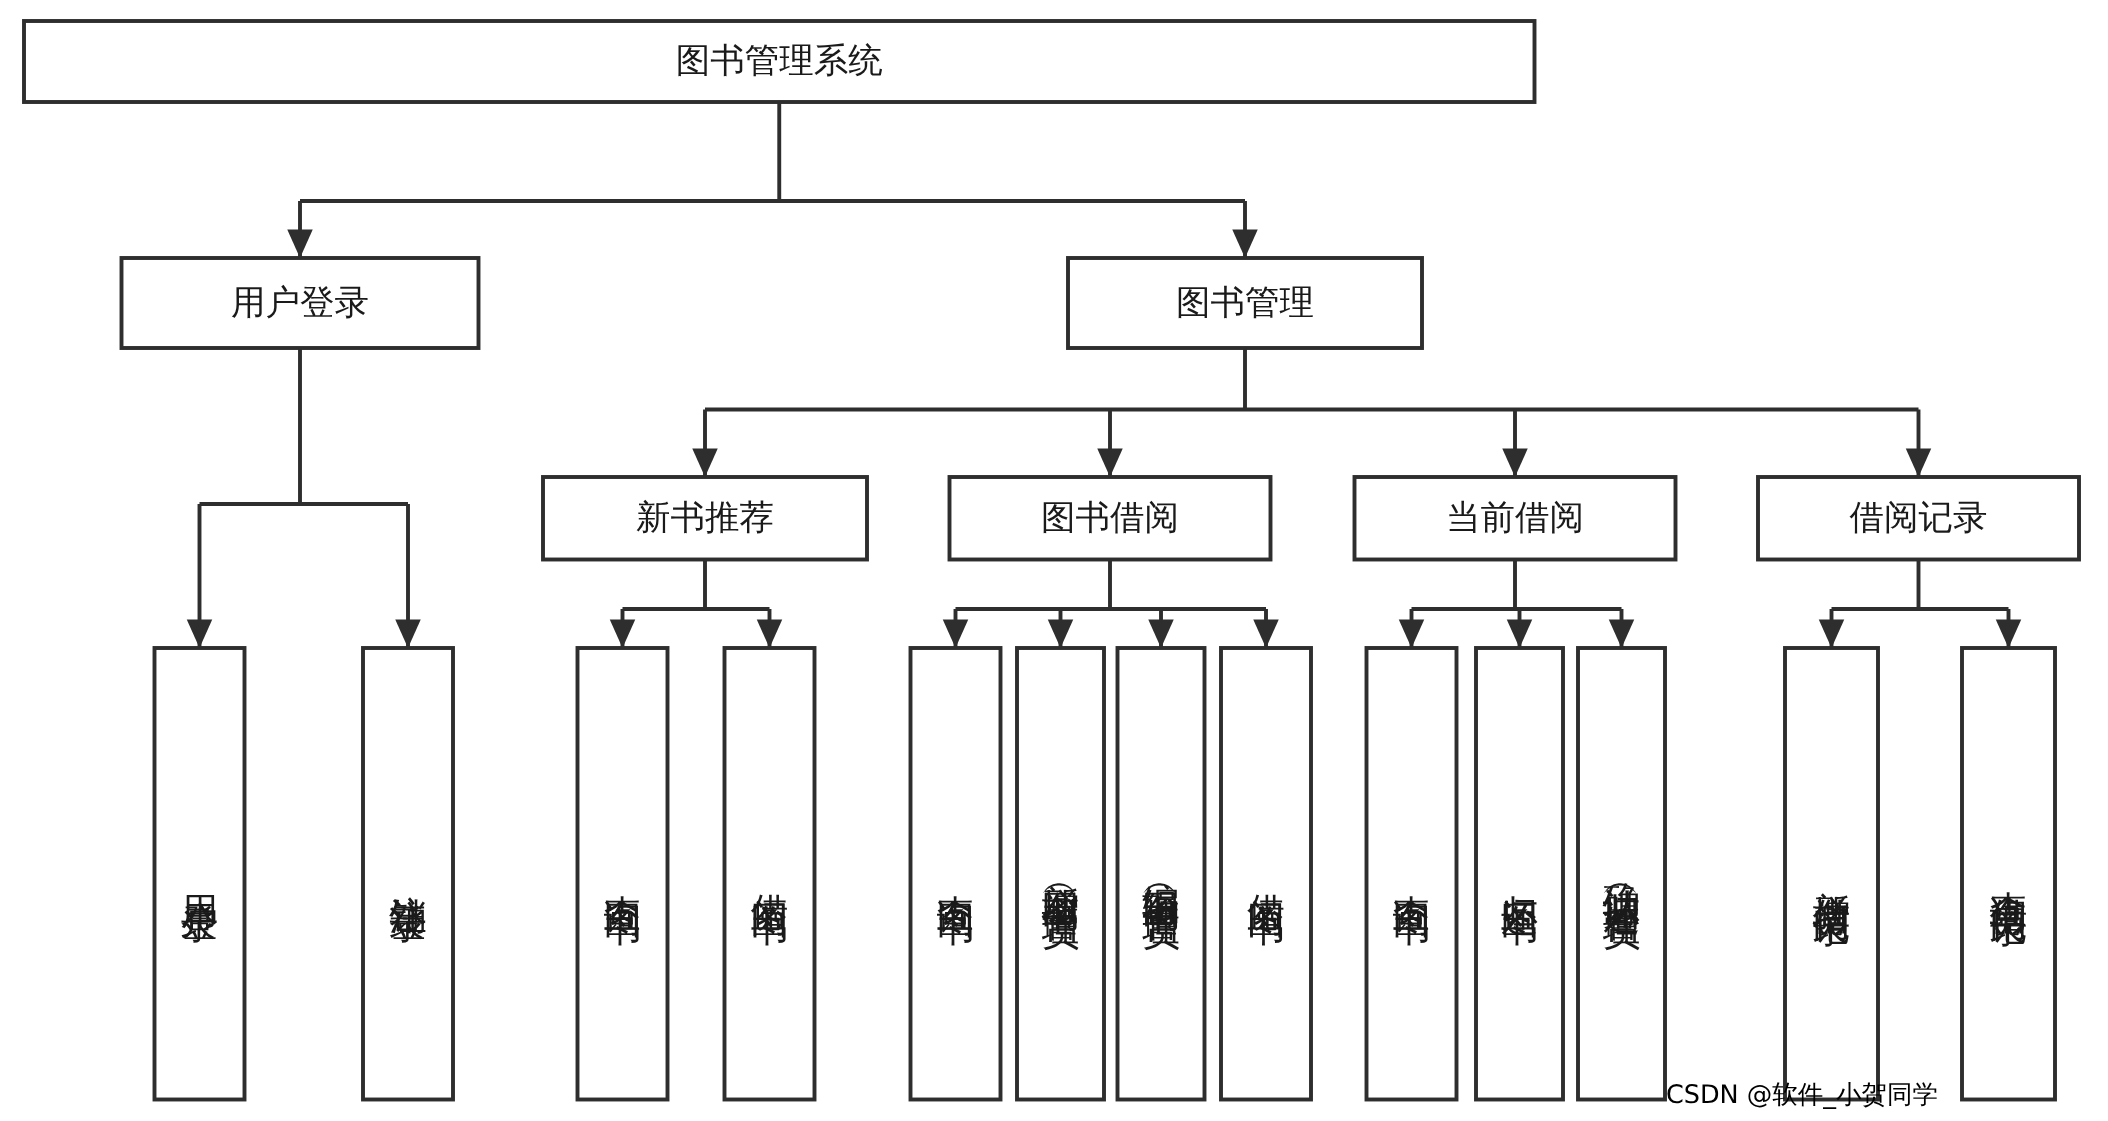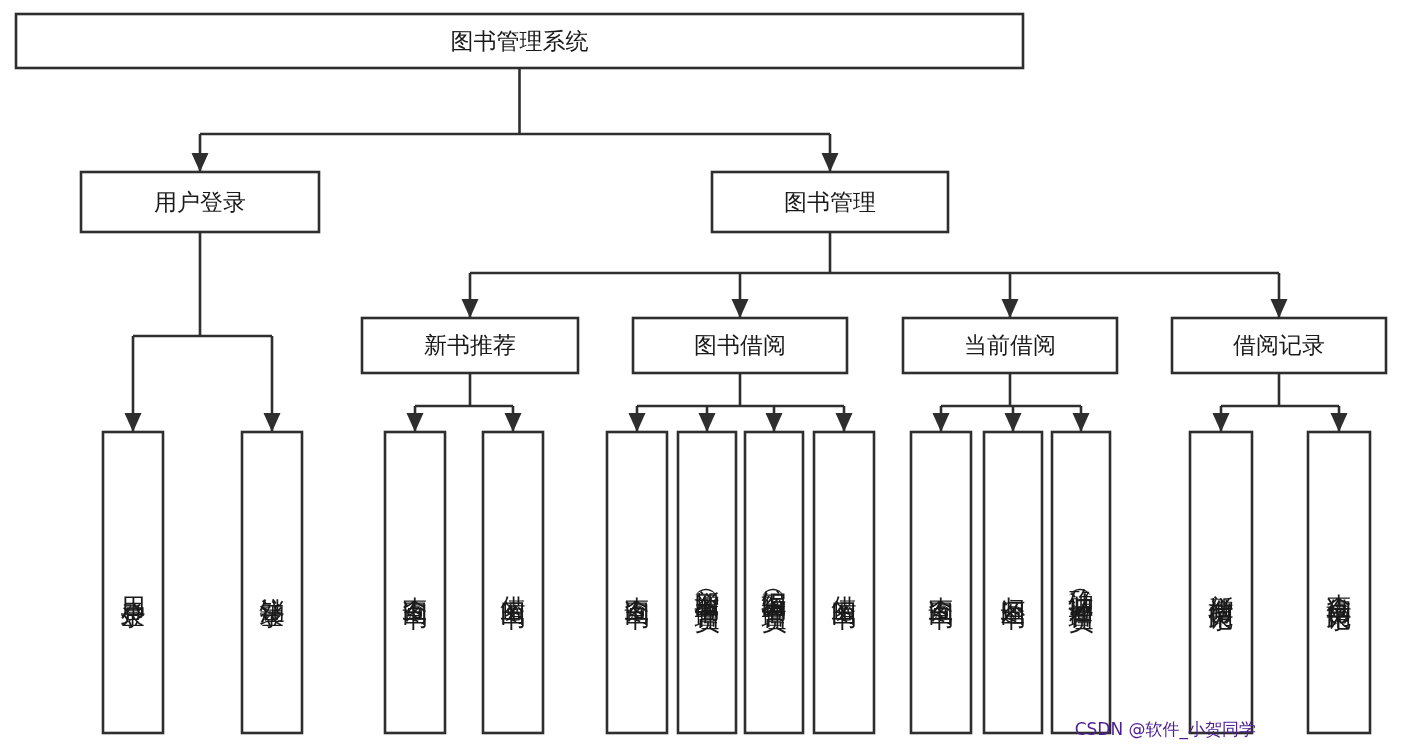--- a/index.html
+++ b/index.html
@@ -12,20 +12,21 @@
     height: 747px;
     font-family: "DejaVu Sans", "Liberation Sans", sans-serif;
     overflow: hidden;
     position: relative;
   }
   #diagram-root {
     position: relative;
     width: 1264px;
     height: 747px;
     background: #ffffff;
+    padding-left: 36px;
   }
   svg.diagram-canvas {
     position: absolute;
     left: 0;
     top: 0;
     width: 1405px;
     height: 747px;
     display: block;
   }
   .node-box {
@@ -58,21 +59,21 @@
     text-orientation: upright;
     text-anchor: middle;
     letter-spacing: 3px;
   }
   .watermark-text {
     position: absolute;
     right: 8px;
     bottom: 6px;
     font-family: "DejaVu Sans", "Liberation Sans", sans-serif;
     font-size: 17px;
-    color: #4c1d95;
+    color: #000000;
     white-space: nowrap;
     user-select: none;
   }
 </style>
 </head>
 <body>
 
 <div id="diagram-root">
 
   <svg class="diagram-canvas" viewBox="0 0 1405 747">

